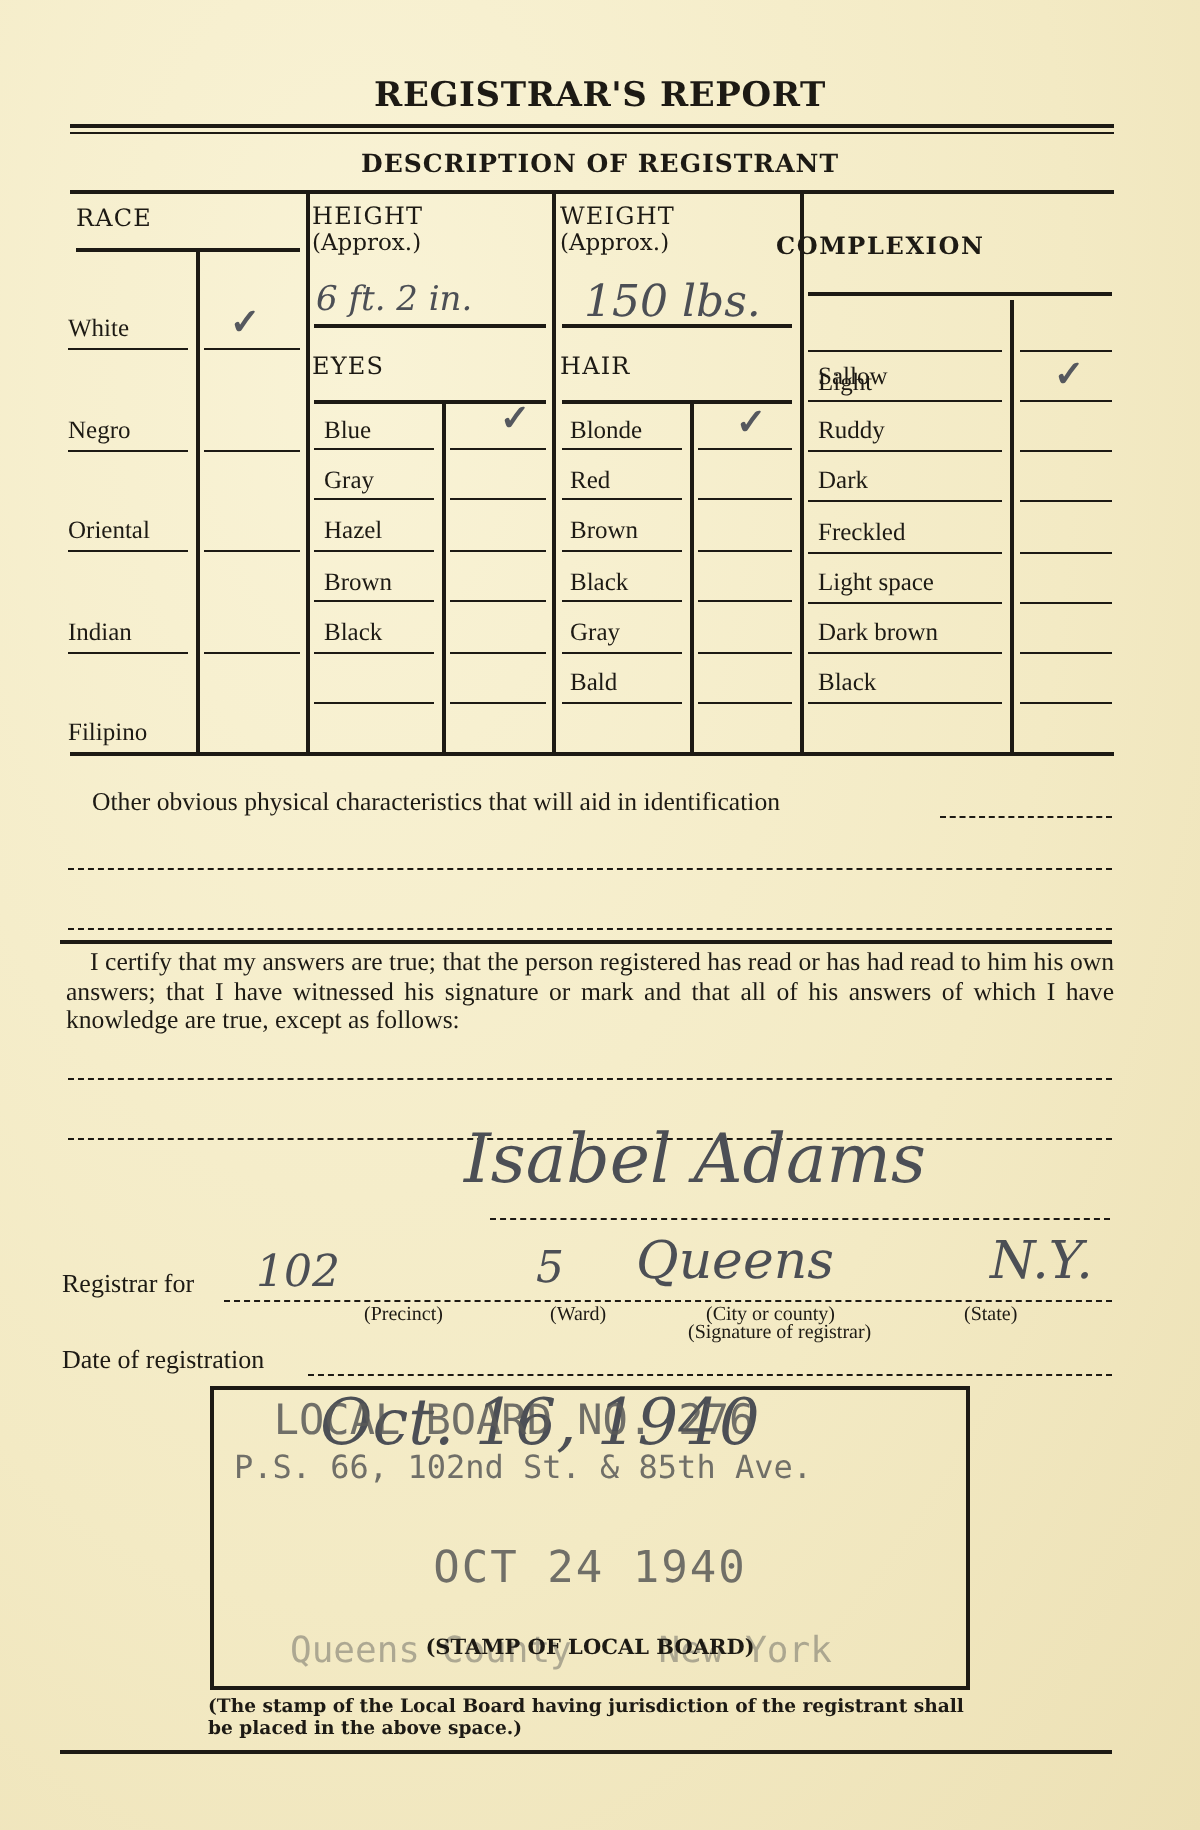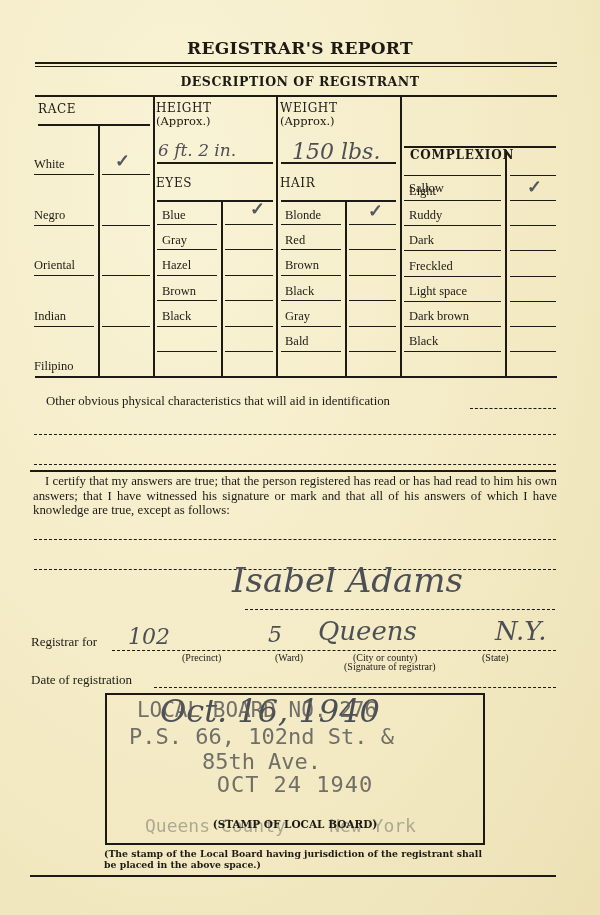--- a/index.html
+++ b/index.html
@@ -44,21 +44,21 @@
 <div class="abs vline" style="left:345px;top:202px;height:174px;width:1.5px;"></div>
 <div class="abs vline" style="left:505px;top:150px;height:226px;width:1.5px;"></div>
 
 <div class="abs hdr" style="left:38px;top:102px;width:112px;">RACE</div>
 <div class="abs hthin" style="left:38px;top:124px;width:112px;height:1.5px;"></div>
 
 <div class="abs hdr" style="left:156px;top:101px;width:118px;">HEIGHT</div>
 <div class="abs hdr" style="left:156px;top:114px;width:118px;font-size:11.5px;letter-spacing:0;">(Approx.)</div>
 <div class="abs hdr" style="left:280px;top:101px;width:118px;">WEIGHT</div>
 <div class="abs hdr" style="left:280px;top:114px;width:118px;font-size:11.5px;letter-spacing:0;">(Approx.)</div>
-<div class="abs hdr" style="left:410px;top:116px;width:152px;font-weight:bold;letter-spacing:0.8px;margin-top:32px;">COMPLEXION</div>
+<div class="abs hdr" style="left:388px;top:116px;width:152px;font-weight:bold;letter-spacing:0.8px;">COMPLEXION</div>
 <div class="abs hthin" style="left:404px;top:146px;width:152px;height:1.5px;"></div>
 
 <div class="abs hand" style="left:158px;top:140px;font-size:17px;">6 ft. 2 in.</div>
 <div class="abs hthin" style="left:157px;top:162px;width:116px;height:1.5px;"></div>
 <div class="abs hand" style="left:292px;top:139px;font-size:22px;">150 lbs.</div>
 <div class="abs hthin" style="left:281px;top:162px;width:115px;height:1.5px;"></div>
 
 <div class="abs hdr" style="left:156px;top:176px;width:118px;">EYES</div>
 <div class="abs hthin" style="left:157px;top:200px;width:116px;height:1.5px;"></div>
 <div class="abs hdr" style="left:280px;top:176px;width:118px;">HAIR</div>
@@ -178,19 +178,19 @@
 <div class="abs small" style="left:275px;top:652px;">(Ward)</div>
 <div class="abs small" style="left:353px;top:652px;">(City or county)</div>
 <div class="abs small" style="left:482px;top:652px;">(State)</div>
 
 <div class="abs para" style="left:31px;top:673px;font-size:13px;">Date of registration</div>
 <div class="abs dots" style="left:154px;top:687px;width:402px;"></div>
 <div class="abs hand" style="left:160px;top:654px;font-size:32px;white-space:nowrap;margin-top:38px;">Oct. 16, 1940</div>
 
 <div class="abs" style="left:105px;top:693px;width:376px;height:148px;border:2px solid #1d1a14;"></div>
 <div class="abs stamp" style="left:107px;top:698px;width:300px;text-align:center;font-size:21px;">LOCAL BOARD NO. 276</div>
-<div class="abs stamp" style="left:107px;top:724px;width:309px;text-align:center;font-size:22px;">P.S. 66, 102nd St. &amp; 85th Ave.</div>
+<div class="abs stamp" style="left:107px;top:724px;width:309px;text-align:center;font-size:16px;">P.S. 66, 102nd St. &amp; 85th Ave.</div>
 <div class="abs stamp" style="left:107px;top:772px;width:376px;text-align:center;font-size:22px;letter-spacing:1px;">OCT 24 1940</div>
 <div class="abs stamp" style="left:145px;top:815px;font-size:18px;opacity:0.45;white-space:pre;">Queens County    New York</div>
 <div class="abs" style="left:107px;top:818px;width:376px;text-align:center;font-size:10.5px;font-weight:bold;font-family:'DejaVu Serif',serif;">(STAMP OF LOCAL BOARD)</div>
 
 <div class="abs" style="left:104px;top:848px;width:390px;font-size:9.3px;font-weight:bold;line-height:11px;font-family:'DejaVu Serif',serif;">(The stamp of the Local Board having jurisdiction of the registrant shall be placed in the above space.)</div>
 <div class="abs hline" style="left:30px;top:875px;width:526px;"></div>
 
 </body></html>

